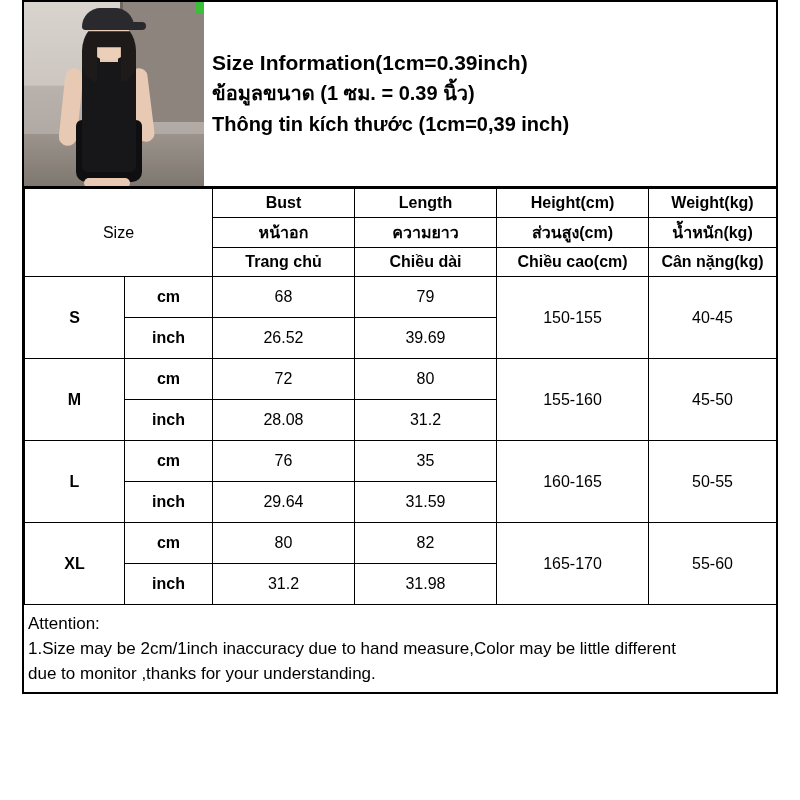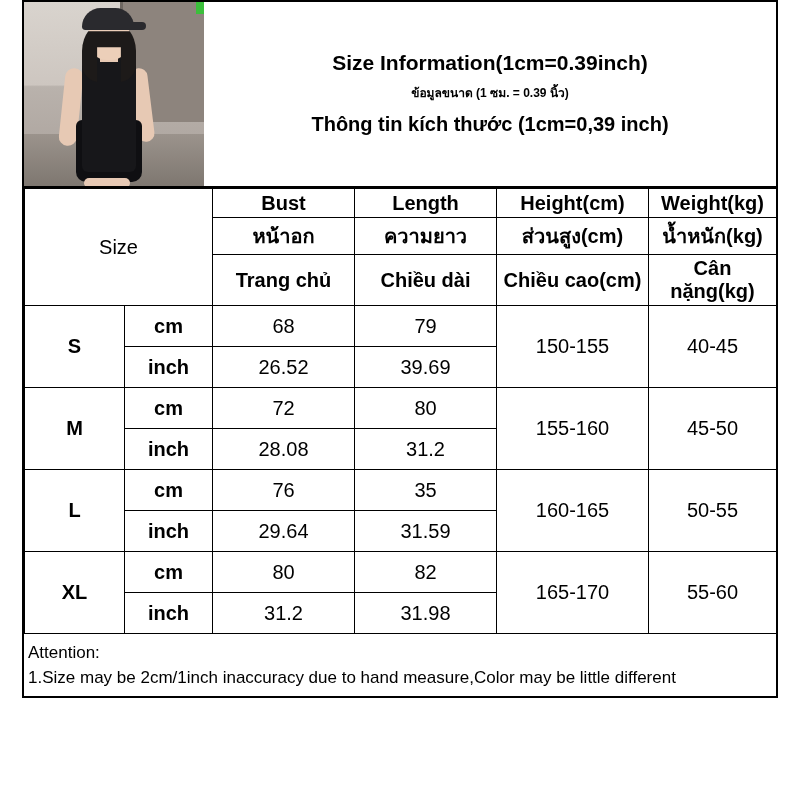--- a/index.html
+++ b/index.html
@@ -101,45 +101,45 @@
   }
   .ph-green {
     position: absolute; left: 172px; top: 0; width: 18px; height: 12px;
     background: #3bbf3b;
   }
 
   .title-block {
     flex: 1;
     display: flex;
     flex-direction: column;
-    align-items: center;
+    align-items: flex-start;
     justify-content: center;
     text-align: center;
     padding: 6px 8px 8px 8px;
     box-sizing: border-box;
   }
   .title-line {
     font-weight: bold;
     font-size: 21px;
     line-height: 31px;
     white-space: nowrap;
   }
-  .title-line.l2 { font-size: 12px; }
+  .title-line.l2 { font-size: 20px; }
   .title-line.l3 { font-size: 20px; }
 
   
   table.size-table {
     border-collapse: collapse;
     width: 100%;
     table-layout: fixed;
   }
   table.size-table td {
     border: 1px solid #000;
     text-align: center;
-    font-size: 20px;
+    font-size: 16px;
     padding: 2px 2px;
     box-sizing: border-box;
   }
   td.hd {
     font-weight: bold;
     height: 29px;
   }
   td.size-label-cell {
     font-weight: normal;
     font-size: 26px;
@@ -283,16 +283,17 @@
           <td class="unit data">inch</td>
           <td class="data">31.2</td>
           <td class="data">31.98</td>
         </tr>
       </tbody>
     </table>
 
     <div class="attention">
       <div>Attention:</div>
       <div>1.Size may be 2cm/1inch inaccuracy due to hand measure,Color may be little different</div>
+      <div>due to monitor ,thanks for your understanding.</div>
     </div>
 
   </div>
 </div>
 
 </body></html>

